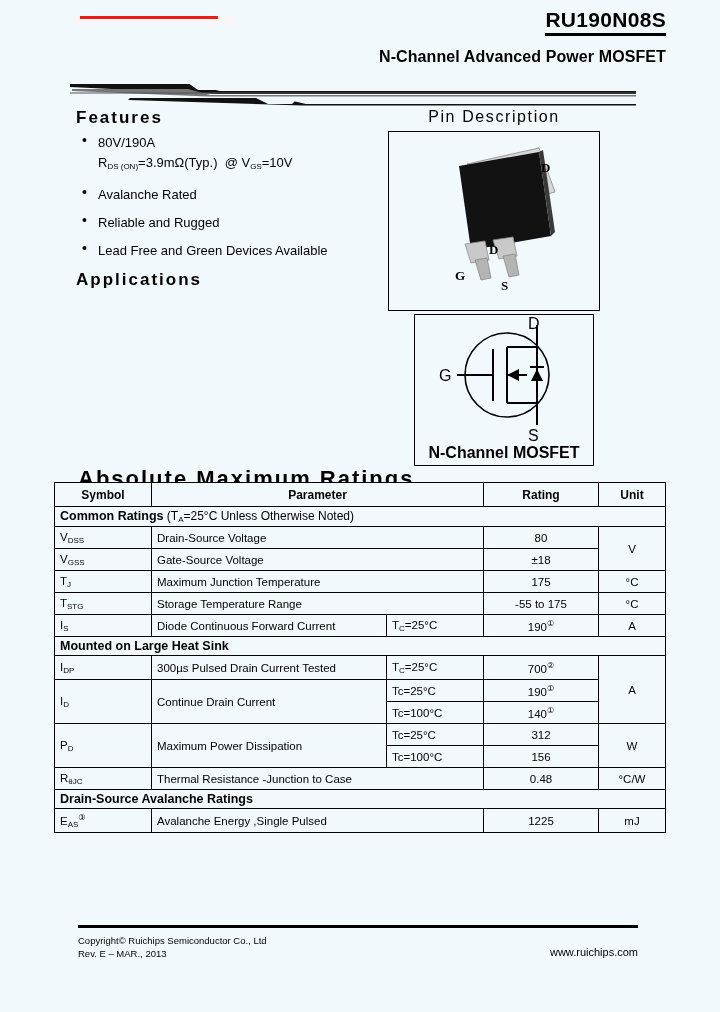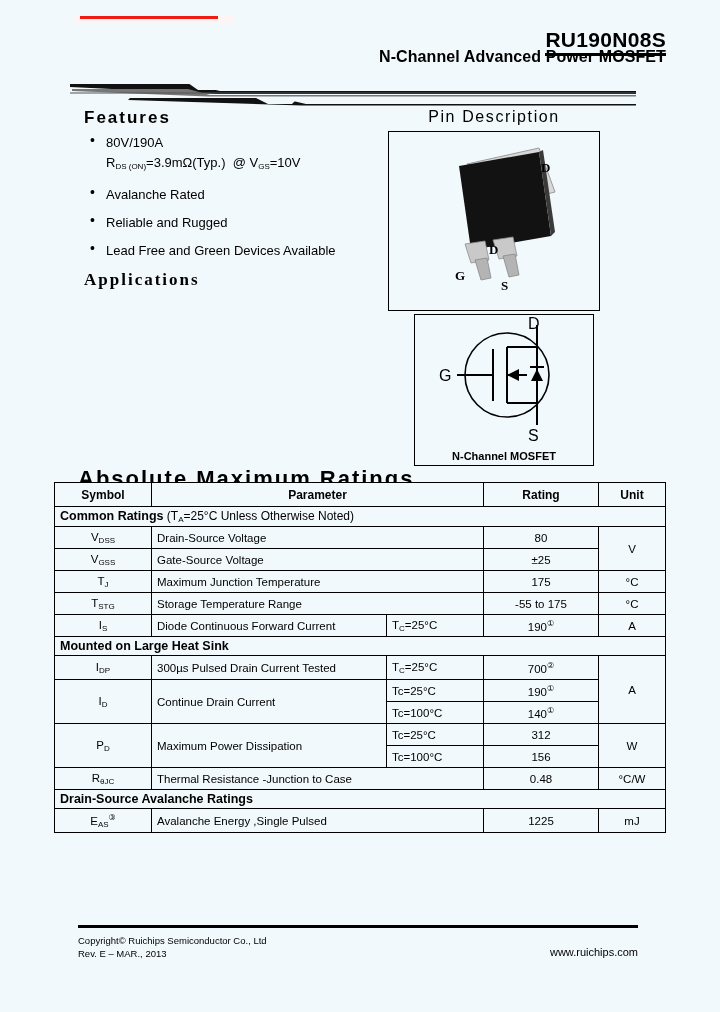--- a/index.html
+++ b/index.html
@@ -58,21 +58,21 @@
   .logo-rule {
     height: 3px;
     background: #ee1c12;
     width: 138px;
     margin-top: -2px;
   }
 
   .part-number {
     position: absolute;
     right: 54px;
-    top: 28px;
+    top: 8px;
     font-size: 21px;
     font-weight: bold;
     letter-spacing: 0.3px;
     border-bottom: 3px solid #000;
     padding-bottom: 1px;
   }
   .subtitle {
     position: absolute;
     right: 54px;
     top: 48px;
@@ -96,21 +96,21 @@
     padding: 0 54px;
   }
   .section-title {
     font-size: 17px;
     letter-spacing: 2px;
     color: #000;
     margin: 0 0 6px 14px;
   }
   .left-col {
     position: absolute;
-    left: 70px;
+    left: 62px;
     top: 0;
     width: 318px;
   }
   ul.bullets {
     list-style: none;
     margin: 0 0 0 18px;
     padding: 0;
   }
   ul.bullets li {
     position: relative;
@@ -167,21 +167,21 @@
     margin: 3px 6px 0 26px;
     position: relative;
     background: #f2f9fc;
   }
   .sym-name {
     position: absolute;
     bottom: 3px;
     left: 0;
     right: 0;
     text-align: center;
-    font-size: 11px;
+    font-size: 16px;
     font-weight: bold;
   }
 
   
   .amr-title {
     position: absolute;
     left: 78px;
     top: 340px;
     font-size: 22px;
     letter-spacing: 2px;
@@ -201,21 +201,21 @@
     padding: 2px 5px;
     font-weight: normal;
     vertical-align: middle;
   }
   table.ratings th {
     font-weight: bold;
     text-align: center;
     font-size: 12px;
     height: 19px;
   }
-  .c-sym { width: 86px; text-align: center; }
+  .c-sym { width: 86px; text-align: left; }
   .c-cond { width: 86px; }
   .c-rat { width: 104px; text-align: center; }
   .c-unit { width: 56px; text-align: center; }
   .group-row td {
     font-size: 12px;
     padding: 3px 6px;
   }
   .group-row b { font-size: 12.5px; }
   .tall { height: 24px; padding-left: 48px; }
   .rowh { height: 22px; }
@@ -272,21 +272,21 @@
     <ul class="bullets">
       <li>
         <span>80V/190A</span>
         <span class="sub-line">R<sub>DS (ON)</sub>=3.9mΩ(Typ.)&nbsp; @ V<sub>GS</sub>=10V</span>
       </li>
       <li><span>Avalanche Rated</span></li>
       <li><span>Reliable and Rugged</span></li>
       <li><span>Lead Free and Green Devices Available</span></li>
     </ul>
 
-    <h2 class="section-title" style="margin-top:2px;font-family:Liberation Serif, serif;">Applications</h2>
+    <h2 class="section-title" style="margin-top:2px;">Applications</h2>
   </div>
 
   <div class="right-col">
     <div class="pin-title">Pin Description</div>
 
     <div class="pkg-box">
       <svg width="210" height="160" viewBox="0 0 210 160">
 
         <polygon points="78,32 150,16 166,60 150,64" fill="#d8d8d8" stroke="#9a9a9a" stroke-width="1"></polygon>
 
@@ -347,21 +347,21 @@
 
     <tr class="rowh">
       <td class="c-sym">V<sub>DSS</sub></td>
       <td colspan="2">Drain-Source Voltage</td>
       <td class="c-rat">80</td>
       <td class="c-unit" rowspan="2">V</td>
     </tr>
     <tr class="rowh">
       <td class="c-sym">V<sub>GSS</sub></td>
       <td colspan="2">Gate-Source Voltage</td>
-      <td class="c-rat">±25</td>
+      <td class="c-rat">±18</td>
     </tr>
     <tr class="rowh">
       <td class="c-sym">T<sub>J</sub></td>
       <td colspan="2">Maximum Junction Temperature</td>
       <td class="c-rat">175</td>
       <td class="c-unit">°C</td>
     </tr>
     <tr class="rowh">
       <td class="c-sym">T<sub>STG</sub></td>
       <td colspan="2">Storage Temperature Range</td>

